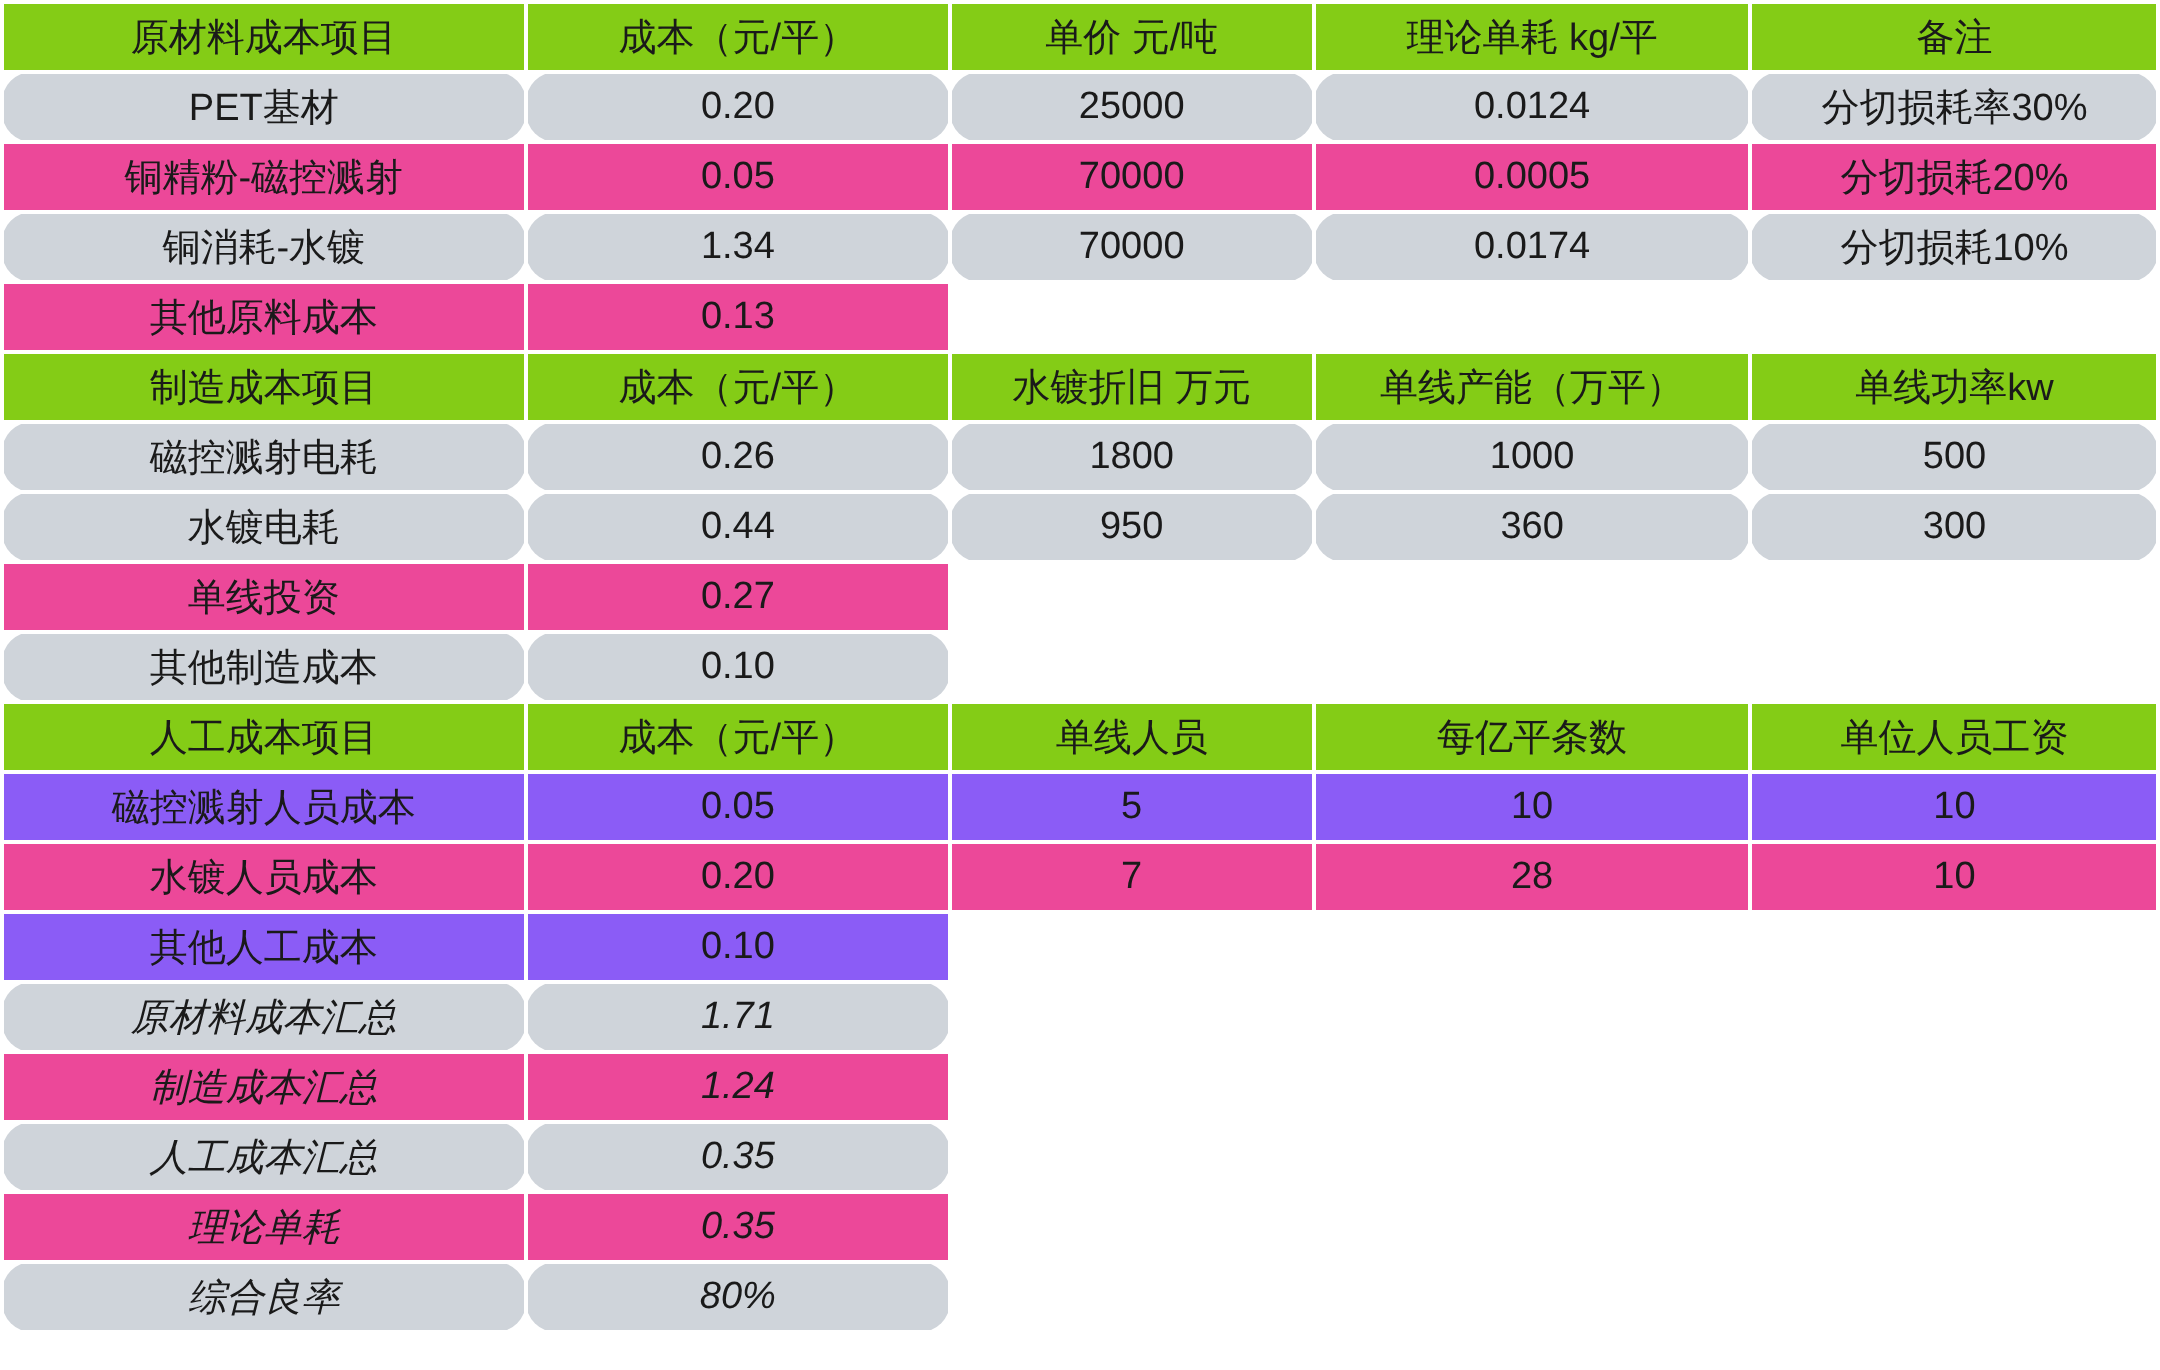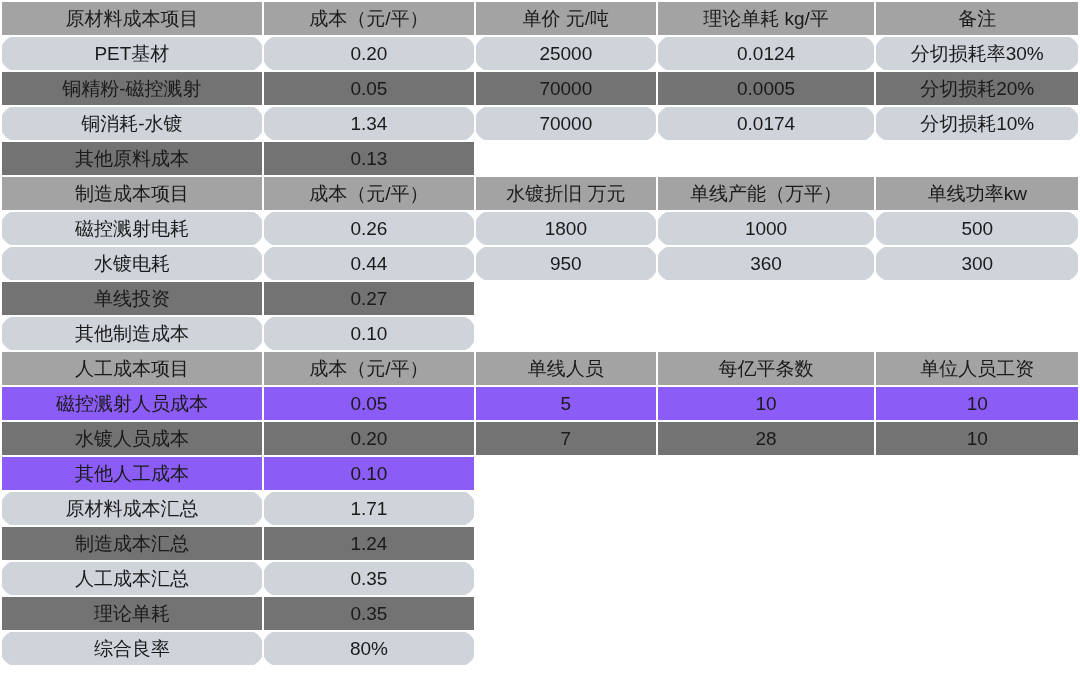--- a/index.html
+++ b/index.html
@@ -30,30 +30,30 @@
     height: 33px;
     font-size: 19px;
     font-weight: normal;
     text-align: center;
     vertical-align: middle;
     color: #1a1a1a;
     white-space: nowrap;
     overflow: hidden;
   }
   tr.header-row td {
-    background: #a3a3a3;
+    background: #84cc16;
     color: #ffffff;
     font-weight: bold;
     font-size: 19.5px;
     border-color: #ffffff;
   }
   tr.shade-dark td { background: #cfd4da; border-radius: 15px; }
-  tr.shade-light td { background: #737373; }
+  tr.shade-light td { background: #ec4899; }
   tr.shade-white td { background: #8b5cf6; }
-  tr.summary-row td { font-weight: bold; }
+  tr.summary-row td { font-weight: bold; font-style: italic; }
   td.blank-cell { background: #ffffff; }
   tr.shade-dark td.blank-cell,
   tr.shade-light td.blank-cell,
   tr.shade-white td.blank-cell { background: #ffffff; }
 </style>
 </head>
 <body>
 
 <table id="cost-table">
   <colgroup>

